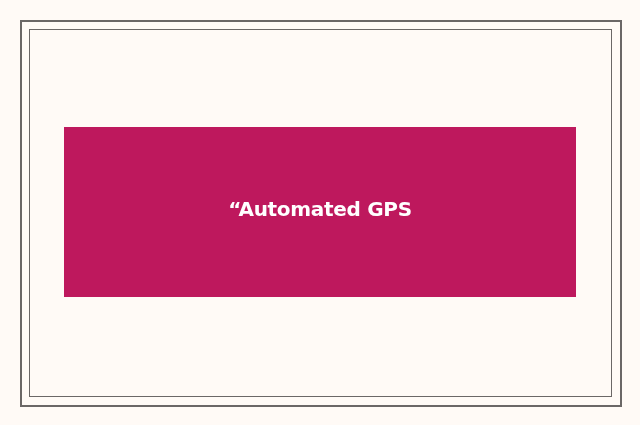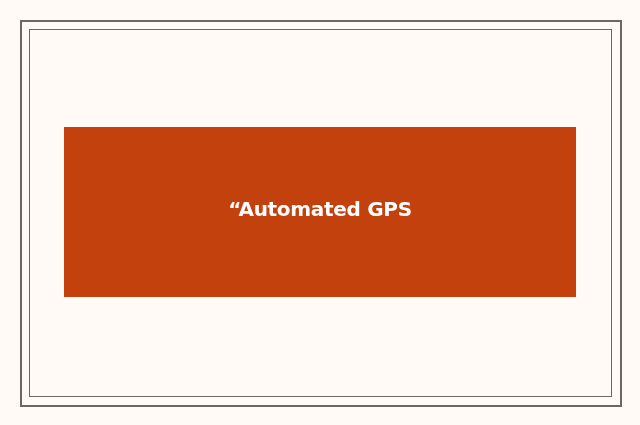--- a/index.html
+++ b/index.html
@@ -19,21 +19,21 @@
     .inner-frame {
       position: absolute;
       left: 29px; top: 29px;
       width: 581px; height: 366px;
       border: 1px solid #6b6766;
     }
     .placeholder {
       position: absolute;
       left: 64px; top: 127px;
       width: 512px; height: 170px;
-      background: #c2410c;
+      background: #be185d;
       display: flex;
       align-items: center;
       justify-content: center;
     }
     .placeholder-text {
       width: 210px;
       color: #ffffff;
       font-weight: bold;
       font-size: 20px;
       line-height: 32px;

